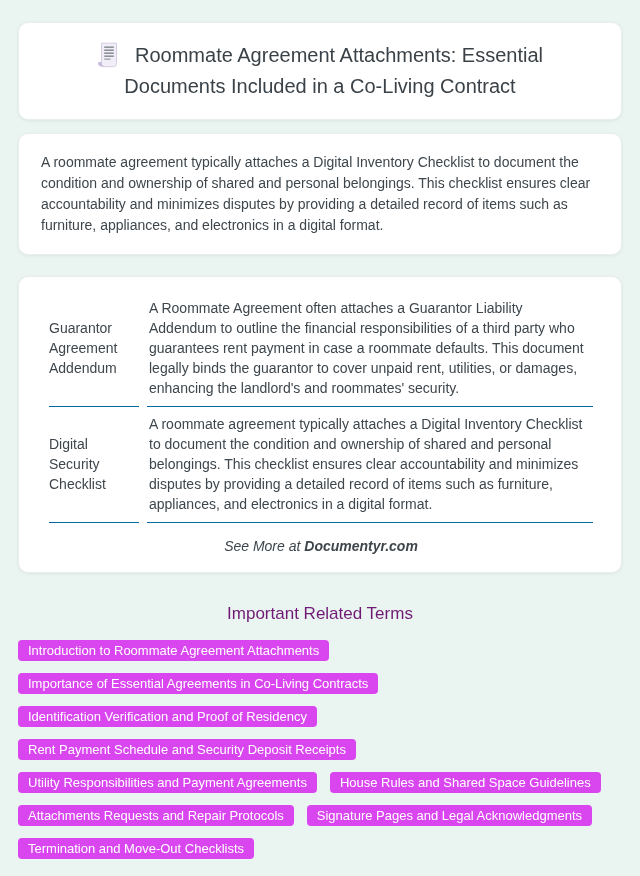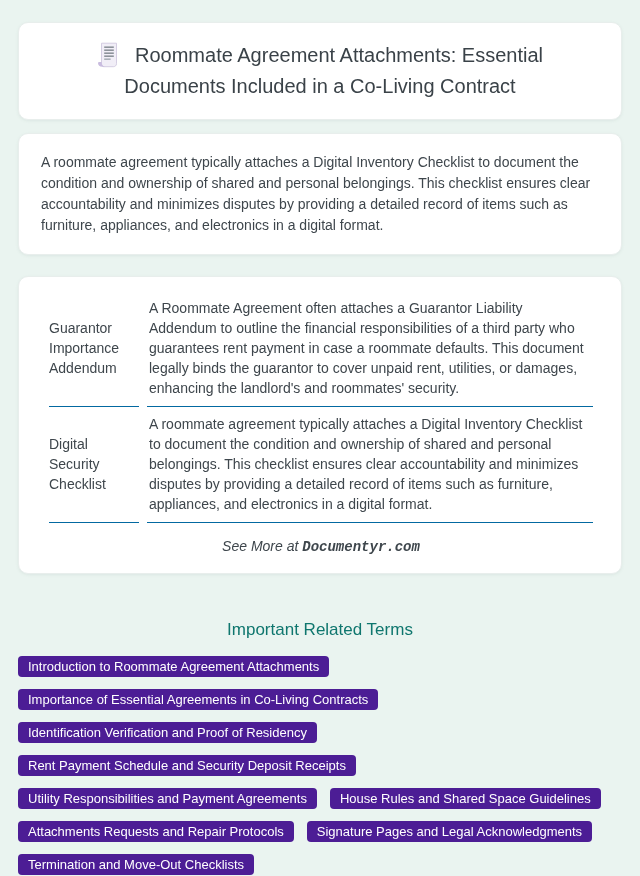--- a/index.html
+++ b/index.html
@@ -43,32 +43,32 @@
     width: 100%;
     border-collapse: separate;
     border-spacing: 8px 0;
     font-size: 14px;
     line-height: 20px;
   }
   td { border-bottom: 1px solid #0369a1; padding: 7px 0 8px; vertical-align: middle; }
   td.term { width: 90px; }
   td.desc { padding-left: 2px; }
   .see-more { text-align: center; font-style: italic; font-size: 14px; margin-top: 13px; line-height: 20px; }
-  .see-more b { font-weight: 700; font-family: Liberation Mono, monospace; }
+  .see-more b { font-weight: 700; }
   
   .related-heading {
     text-align: center;
     font-size: 17px;
     font-weight: 500;
-    color: #0f766e;
-    margin: 46px 0 16px;
+    color: #701a75;
+    margin: 31px 0 16px;
   }
   .tags { display: flex; flex-wrap: wrap; gap: 12px 13px; }
   .tag {
-    background: #4c1d95;
+    background: #d946ef;
     color: #ffffff;
     font-size: 13px;
     font-weight: 500;
     line-height: 13px;
     padding: 4px 10px;
     border-radius: 4px;
     white-space: nowrap;
     cursor: pointer;
   }
 </style>
@@ -94,21 +94,21 @@
   </section>
 
   <section class="card intro-card">
     <p>A roommate agreement typically attaches a Digital Inventory Checklist to document the condition and ownership of shared and personal belongings. This checklist ensures clear accountability and minimizes disputes by providing a detailed record of items such as furniture, appliances, and electronics in a digital format.</p>
   </section>
 
   <section class="card table-card">
     <table>
       <tbody>
           <tr>
-        <td class="term">Guarantor Importance Addendum</td>
+        <td class="term">Guarantor Agreement Addendum</td>
         <td class="desc">A Roommate Agreement often attaches a Guarantor Liability Addendum to outline the financial responsibilities of a third party who guarantees rent payment in case a roommate defaults. This document legally binds the guarantor to cover unpaid rent, utilities, or damages, enhancing the landlord's and roommates' security.</td>
       </tr>
       <tr>
         <td class="term">Digital Security Checklist</td>
         <td class="desc">A roommate agreement typically attaches a Digital Inventory Checklist to document the condition and ownership of shared and personal belongings. This checklist ensures clear accountability and minimizes disputes by providing a detailed record of items such as furniture, appliances, and electronics in a digital format.</td>
       </tr>
     </tbody>
       </table>
     <p class="see-more"><span>See More at </span><b>Documentyr.com</b></p>
   </section>

